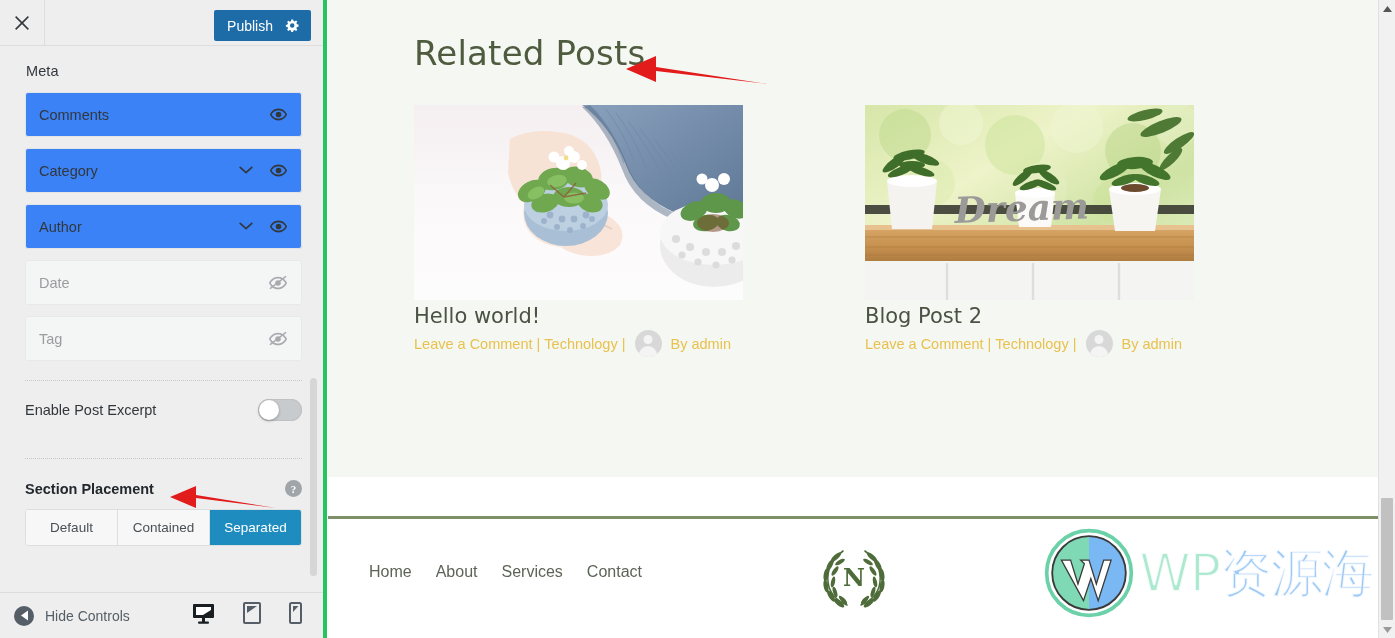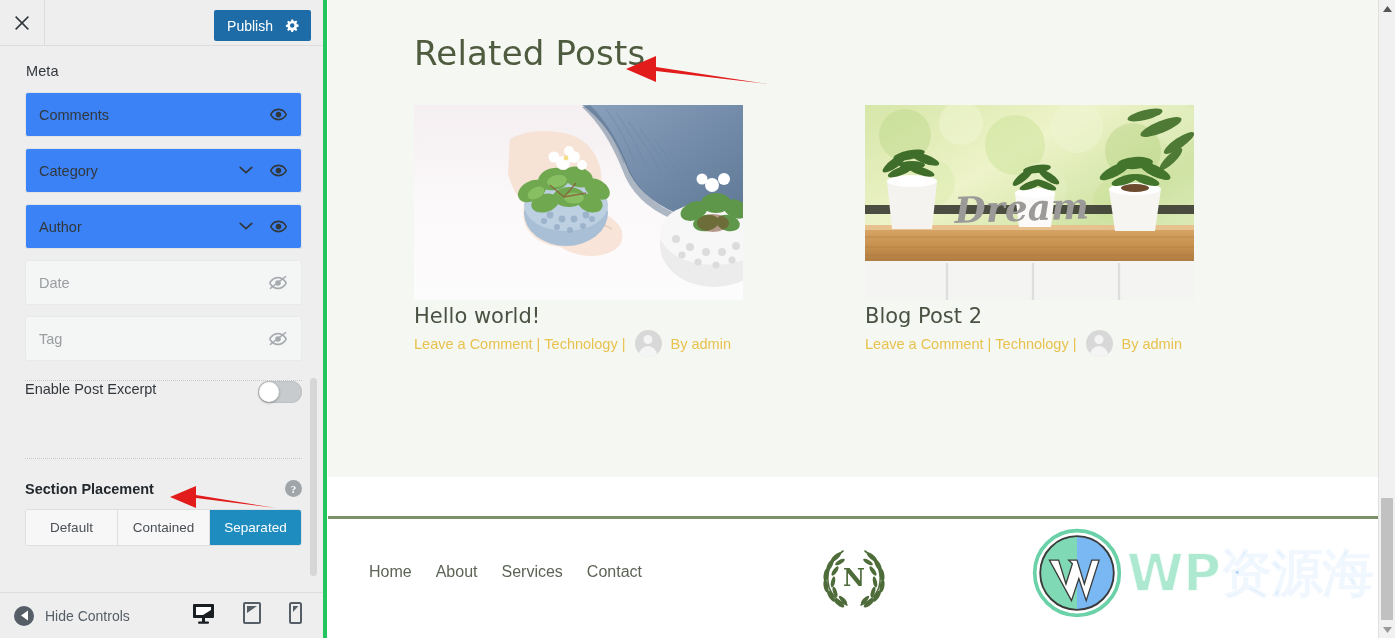--- a/index.html
+++ b/index.html
@@ -63,21 +63,21 @@
   .meta-label { flex: 1; font-size: 14.5px; color: #32373c; }
   .meta-row.disabled .meta-label { color: #9a9da0; }
   .chev { margin-right: 17px; display: inline-flex; }
   .eye { display: inline-flex; }
 
   .dotted-sep {
     border-top: 1px dotted #c6c8ca;
     margin: 19px 0 0 0;
   }
   .toggle-row {
-    display: flex; height: 58px;
+    display: flex; align-items: center; height: 58px;
   }
   .toggle-row .tlabel { flex: 1; font-size: 14.5px; color: #32373c; }
   .switch {
     width: 44px; height: 22px; border-radius: 11px;
     background: #c8cbcd; position: relative; cursor: pointer;
     box-shadow: inset 0 0 0 1px #bfc2c5;
   }
   .switch .knob {
     position: absolute; left: 1px; top: 1px;
     width: 20px; height: 20px; border-radius: 50%;
@@ -200,21 +200,21 @@
   }
 
   
   #watermark {
     position: absolute; right: 22px; top: 527px;
     display: flex; align-items: center; gap: 4px;
     pointer-events: none;
   }
   #wm-text {
     font-family: "DejaVu Sans", sans-serif;
-    font-size: 52px; font-weight: bold;
+    font-size: 52px; font-weight: normal;
     color: rgba(140, 225, 190, .72);
     -webkit-text-stroke: 2px rgba(255,255,255,.85);
     letter-spacing: -1px;
     line-height: 1;
   }
   #wm-text .cn { color: rgba(120, 180, 240, .72); }
 
   
   #preview-scrollbar {
     position: absolute; right: 0; top: 0; width: 17px; height: 638px;

